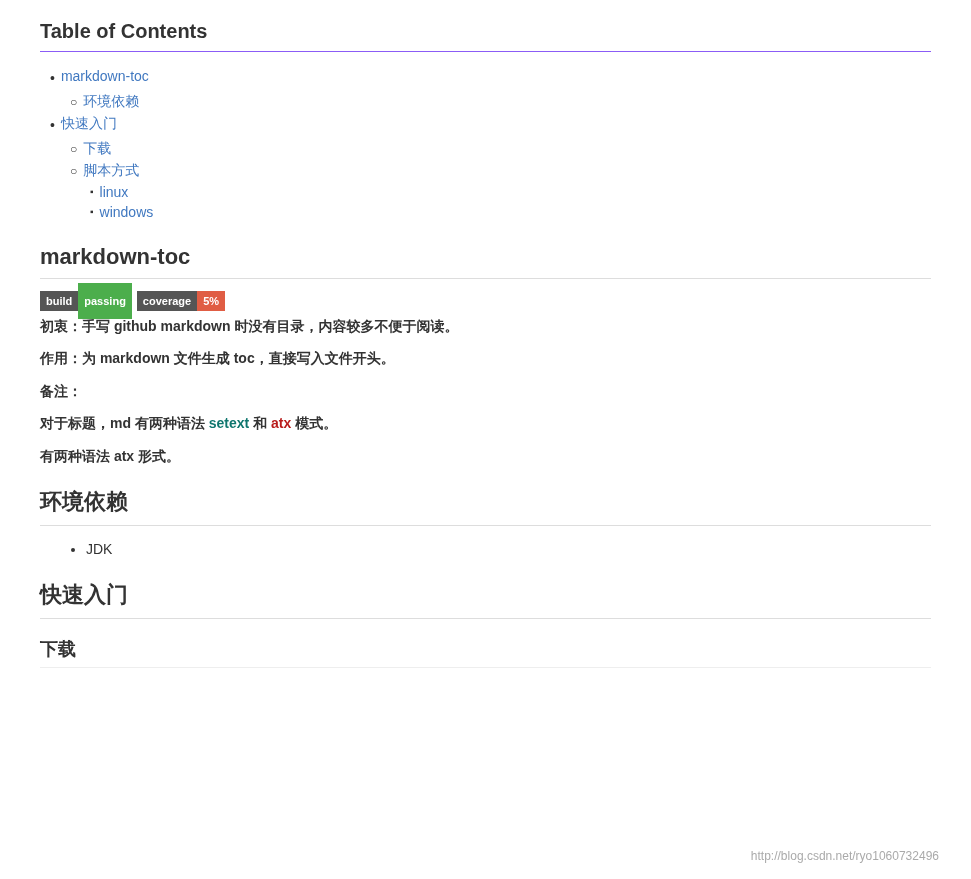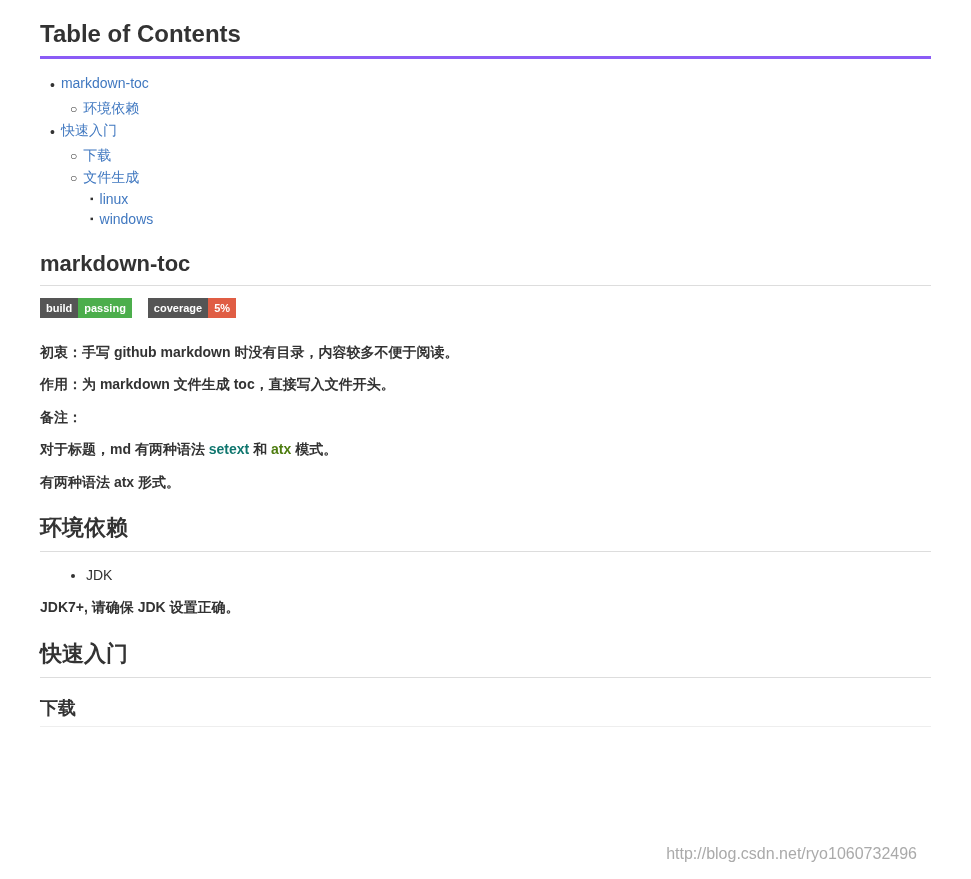--- a/index.html
+++ b/index.html
@@ -13,26 +13,26 @@
       font-size: 14px;
       color: #333;
       background: #fff;
       padding: 20px 40px;
       max-width: 971px;
       min-height: 879px;
       position: relative;
     }
 
     h1.toc-title {
-      font-size: 24px;
+      font-size: 20px;
       font-weight: bold;
       color: #333;
       margin-bottom: 16px;
       padding-bottom: 8px;
-      border-bottom: 3px solid #8b5cf6;
+      border-bottom: 1px solid #8b5cf6;
     }
 
     .toc-list {
       list-style: none;
       padding: 0;
       margin: 0 0 24px 10px;
     }
 
     .toc-list li {
       margin: 4px 0;
@@ -88,22 +88,22 @@
       font-weight: bold;
       color: #333;
       margin-bottom: 10px;
       padding-bottom: 6px;
       border-bottom: 1px solid #eee;
       margin-top: 18px;
     }
 
     .badges {
       display: flex;
-      gap: 12px;
-      margin-bottom: 23px;
+      gap: 1px;
+      margin-bottom: 4px;
       margin-top: 12px;
     }
 
     .badge {
       display: inline-flex;
       align-items: center;
       height: 20px;
       font-size: 11px;
       font-weight: bold;
     }
@@ -114,21 +114,21 @@
       padding: 2px 6px;
       height: 20px;
       display: flex;
       align-items: center;
     }
 
     .badge-value-green {
       background: #4cae4c;
       color: #fff;
       padding: 2px 6px;
-      height: 20px;
+      height: 36px;
       display: flex;
       align-items: center;
     }
 
     .badge-value-orange {
       background: #e05d44;
       color: #fff;
       padding: 2px 6px;
       height: 20px;
       display: flex;
@@ -157,31 +157,31 @@
     }
 
     ul.content-list li {
       margin: 4px 16px;
       line-height: 1.6;
     }
 
     .footer-url {
       position: absolute;
       bottom: 16px;
-      right: 54px;
+      right: 32px;
       color: #aaa;
-      font-size: 16px;
+      font-size: 12px;
     }
 
     .highlight-setext {
       color: #0f766e;
     }
 
     .highlight-atx {
-      color: #4d7c0f;
+      color: #b91c1c;
     }
   </style>
 </head>
 <body>
 
 <h1 class="toc-title">Table of Contents</h1>
 
 <ul class="toc-list">
   <li>
     <a href="#markdown-toc">markdown-toc</a>
@@ -189,21 +189,21 @@
   <li class="level2">
     <a href="#env">环境依赖</a>
   </li>
   <li>
     <a href="#quickstart">快速入门</a>
   </li>
   <li class="level2">
     <a href="#download">下载</a>
   </li>
   <li class="level2">
-    <a href="#script">文件生成</a>
+    <a href="#script">脚本方式</a>
   </li>
   <li class="level3">
     <a href="#linux">linux</a>
   </li>
   <li class="level3">
     <a href="#windows">windows</a>
   </li>
 </ul>
 
 <h2 class="section-title" id="markdown-toc">markdown-toc</h2>
@@ -230,20 +230,19 @@
 </div>
 
 <h2 class="section-title" id="env">环境依赖</h2>
 
 <div class="section-content">
   <ul class="content-list">
     <li>
       <span>JDK</span>
     </li>
   </ul>
-  <p class="para">JDK7+, 请确保 JDK 设置正确。</p>
 </div>
 
 <h2 class="section-title" id="quickstart">快速入门</h2>
 
 <h3 class="subsection-title" id="download">下载</h3>
 
 <div class="footer-url">http://blog.csdn.net/ryo1060732496</div>
 
 </body></html>

